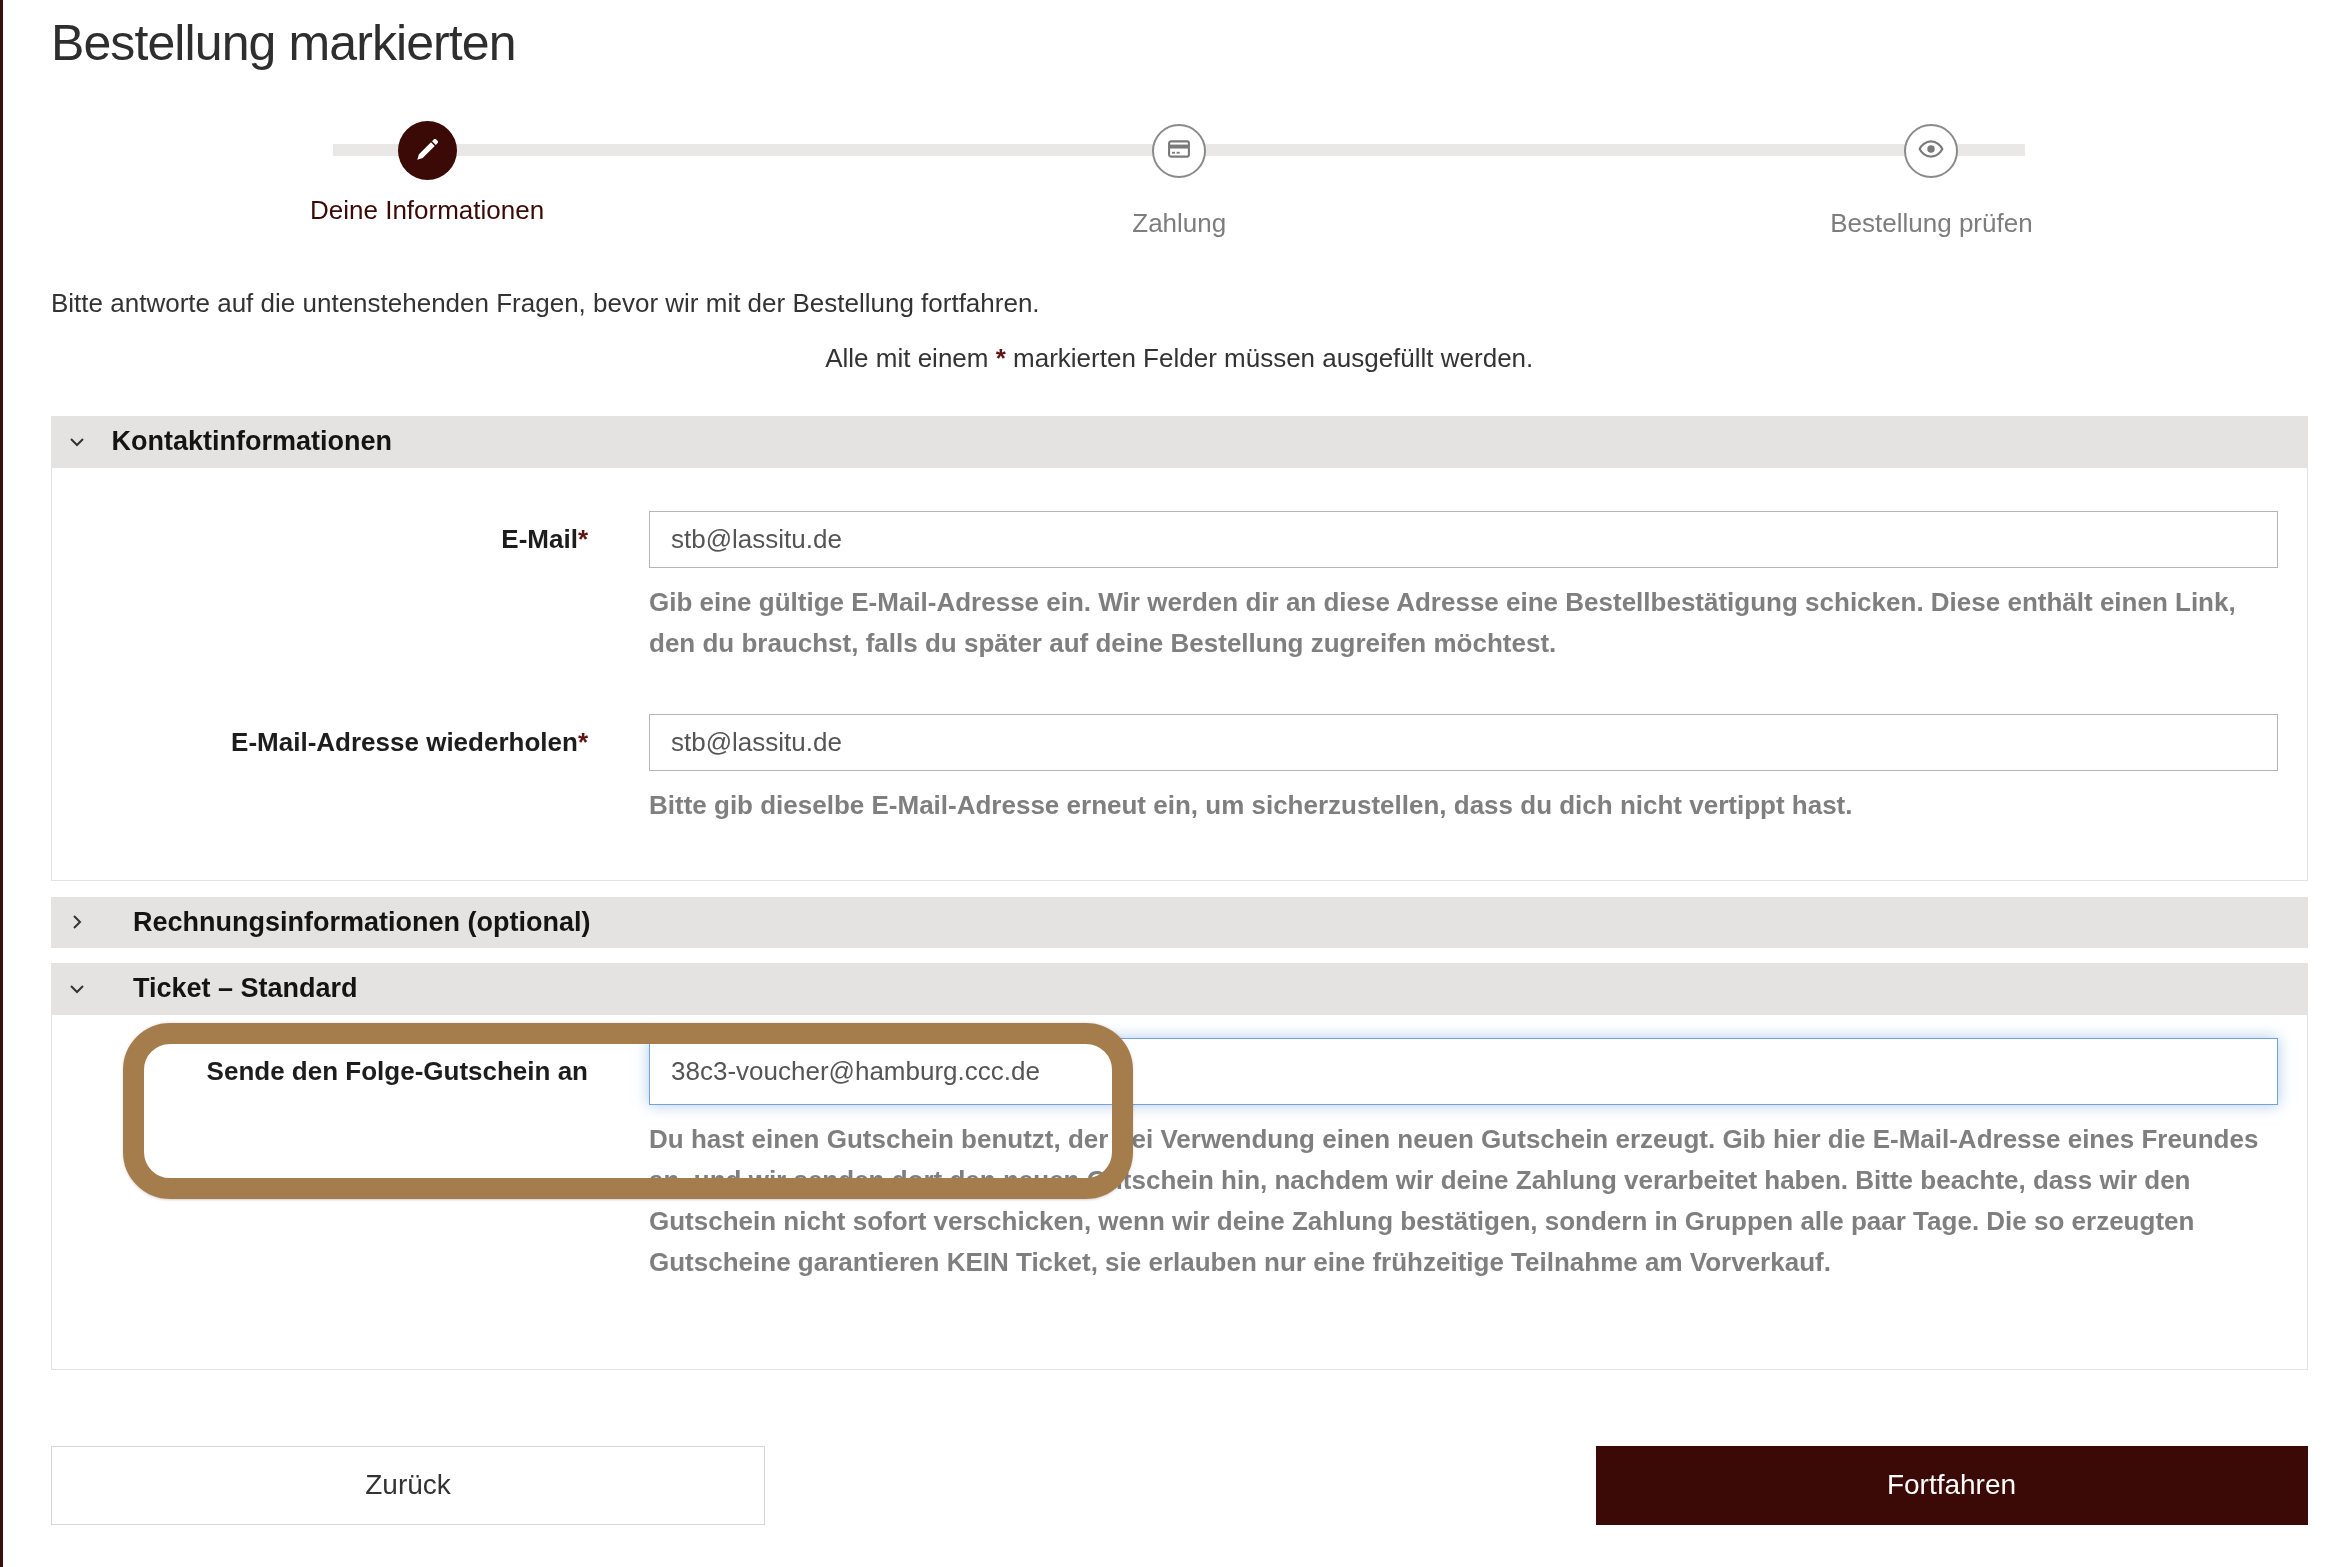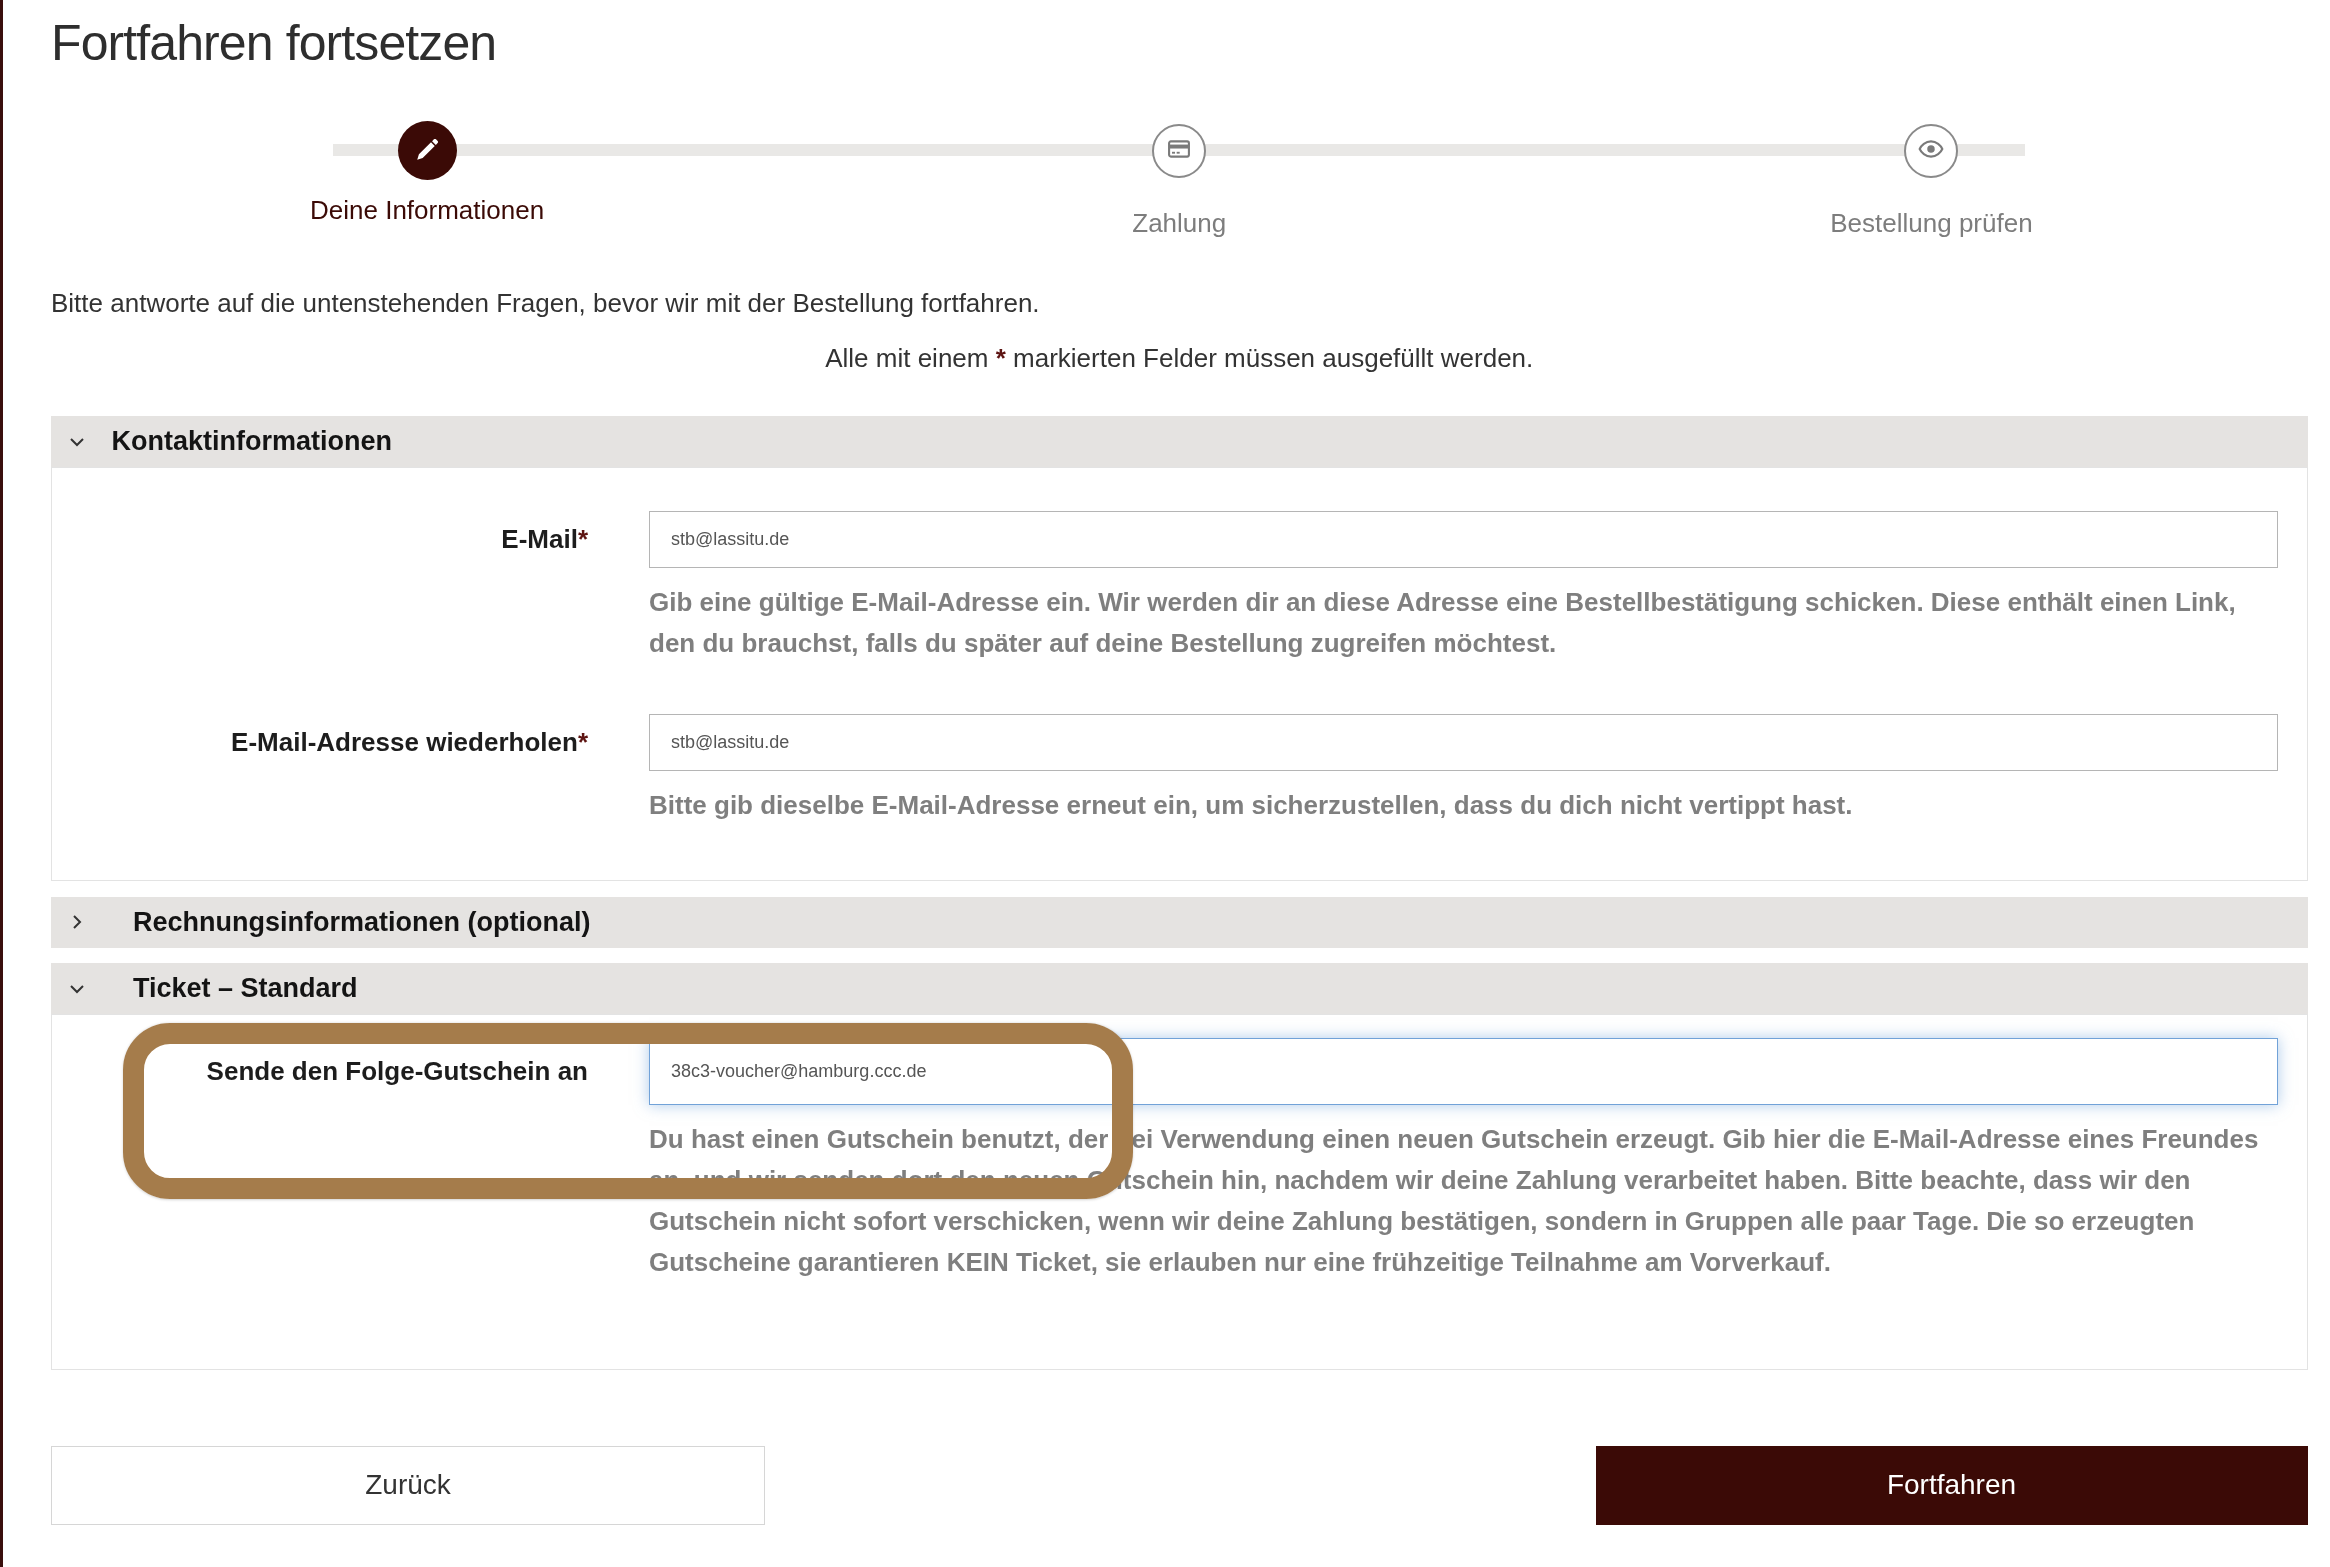--- a/index.html
+++ b/index.html
@@ -69,21 +69,21 @@
     text-align: right; font-size: 26px; font-weight: bold; color: #1d1d1d;
   }
   .field-input-wrap { grid-column: 2; grid-row: 1; }
   .field-help {
     grid-column: 2; grid-row: 2;
     margin-top: 14px; font-size: 26px; color: #7f7f7f; line-height: 41px; font-weight: bold;
   }
   input.text-input {
     width: 100%; height: 57px; border: 0.9px solid #b5b5b5; background: #fff;
     font-family: "Liberation Sans", sans-serif;
-    font-size: 18px; color: #555; padding: 0 21px; outline: none;
+    font-size: 26px; color: #555; padding: 0 21px; outline: none;
   }
   input.text-input.focused {
     height: 67px; border: 1.7px solid #71a2d8;
     box-shadow: 0 0 14px rgba(108,160,216,0.55);
   }
 
   
   .button-row { margin-top: 76px; display: flex; justify-content: space-between; }
   .btn { height: 79px; font-family: "Liberation Sans", sans-serif; font-size: 28px; cursor: pointer; }
   .btn-back { width: 714px; background: #ffffff; border: 1.7px solid #d6d6d6; color: #333; }
@@ -96,21 +96,21 @@
     border: 21px solid #a57c4b; border-radius: 47px;
     z-index: 5; pointer-events: none;
     box-shadow: 0 0.9px 2.6px rgba(0,0,0,0.18);
   }
 </style>
 </head>
 <body>
 
 <div class="page">
 
-  <h1 class="page-title">Fortfahren fortsetzen</h1>
+  <h1 class="page-title">Bestellung markierten</h1>
 
   <div class="stepper">
     <div class="step-track"></div>
     <div class="steps">
 
       <div class="step active">
         <div class="step-circle-slot">
           <div class="step-circle">
             <span>
               <svg width="29" height="29" viewBox="0 0 24 24">

